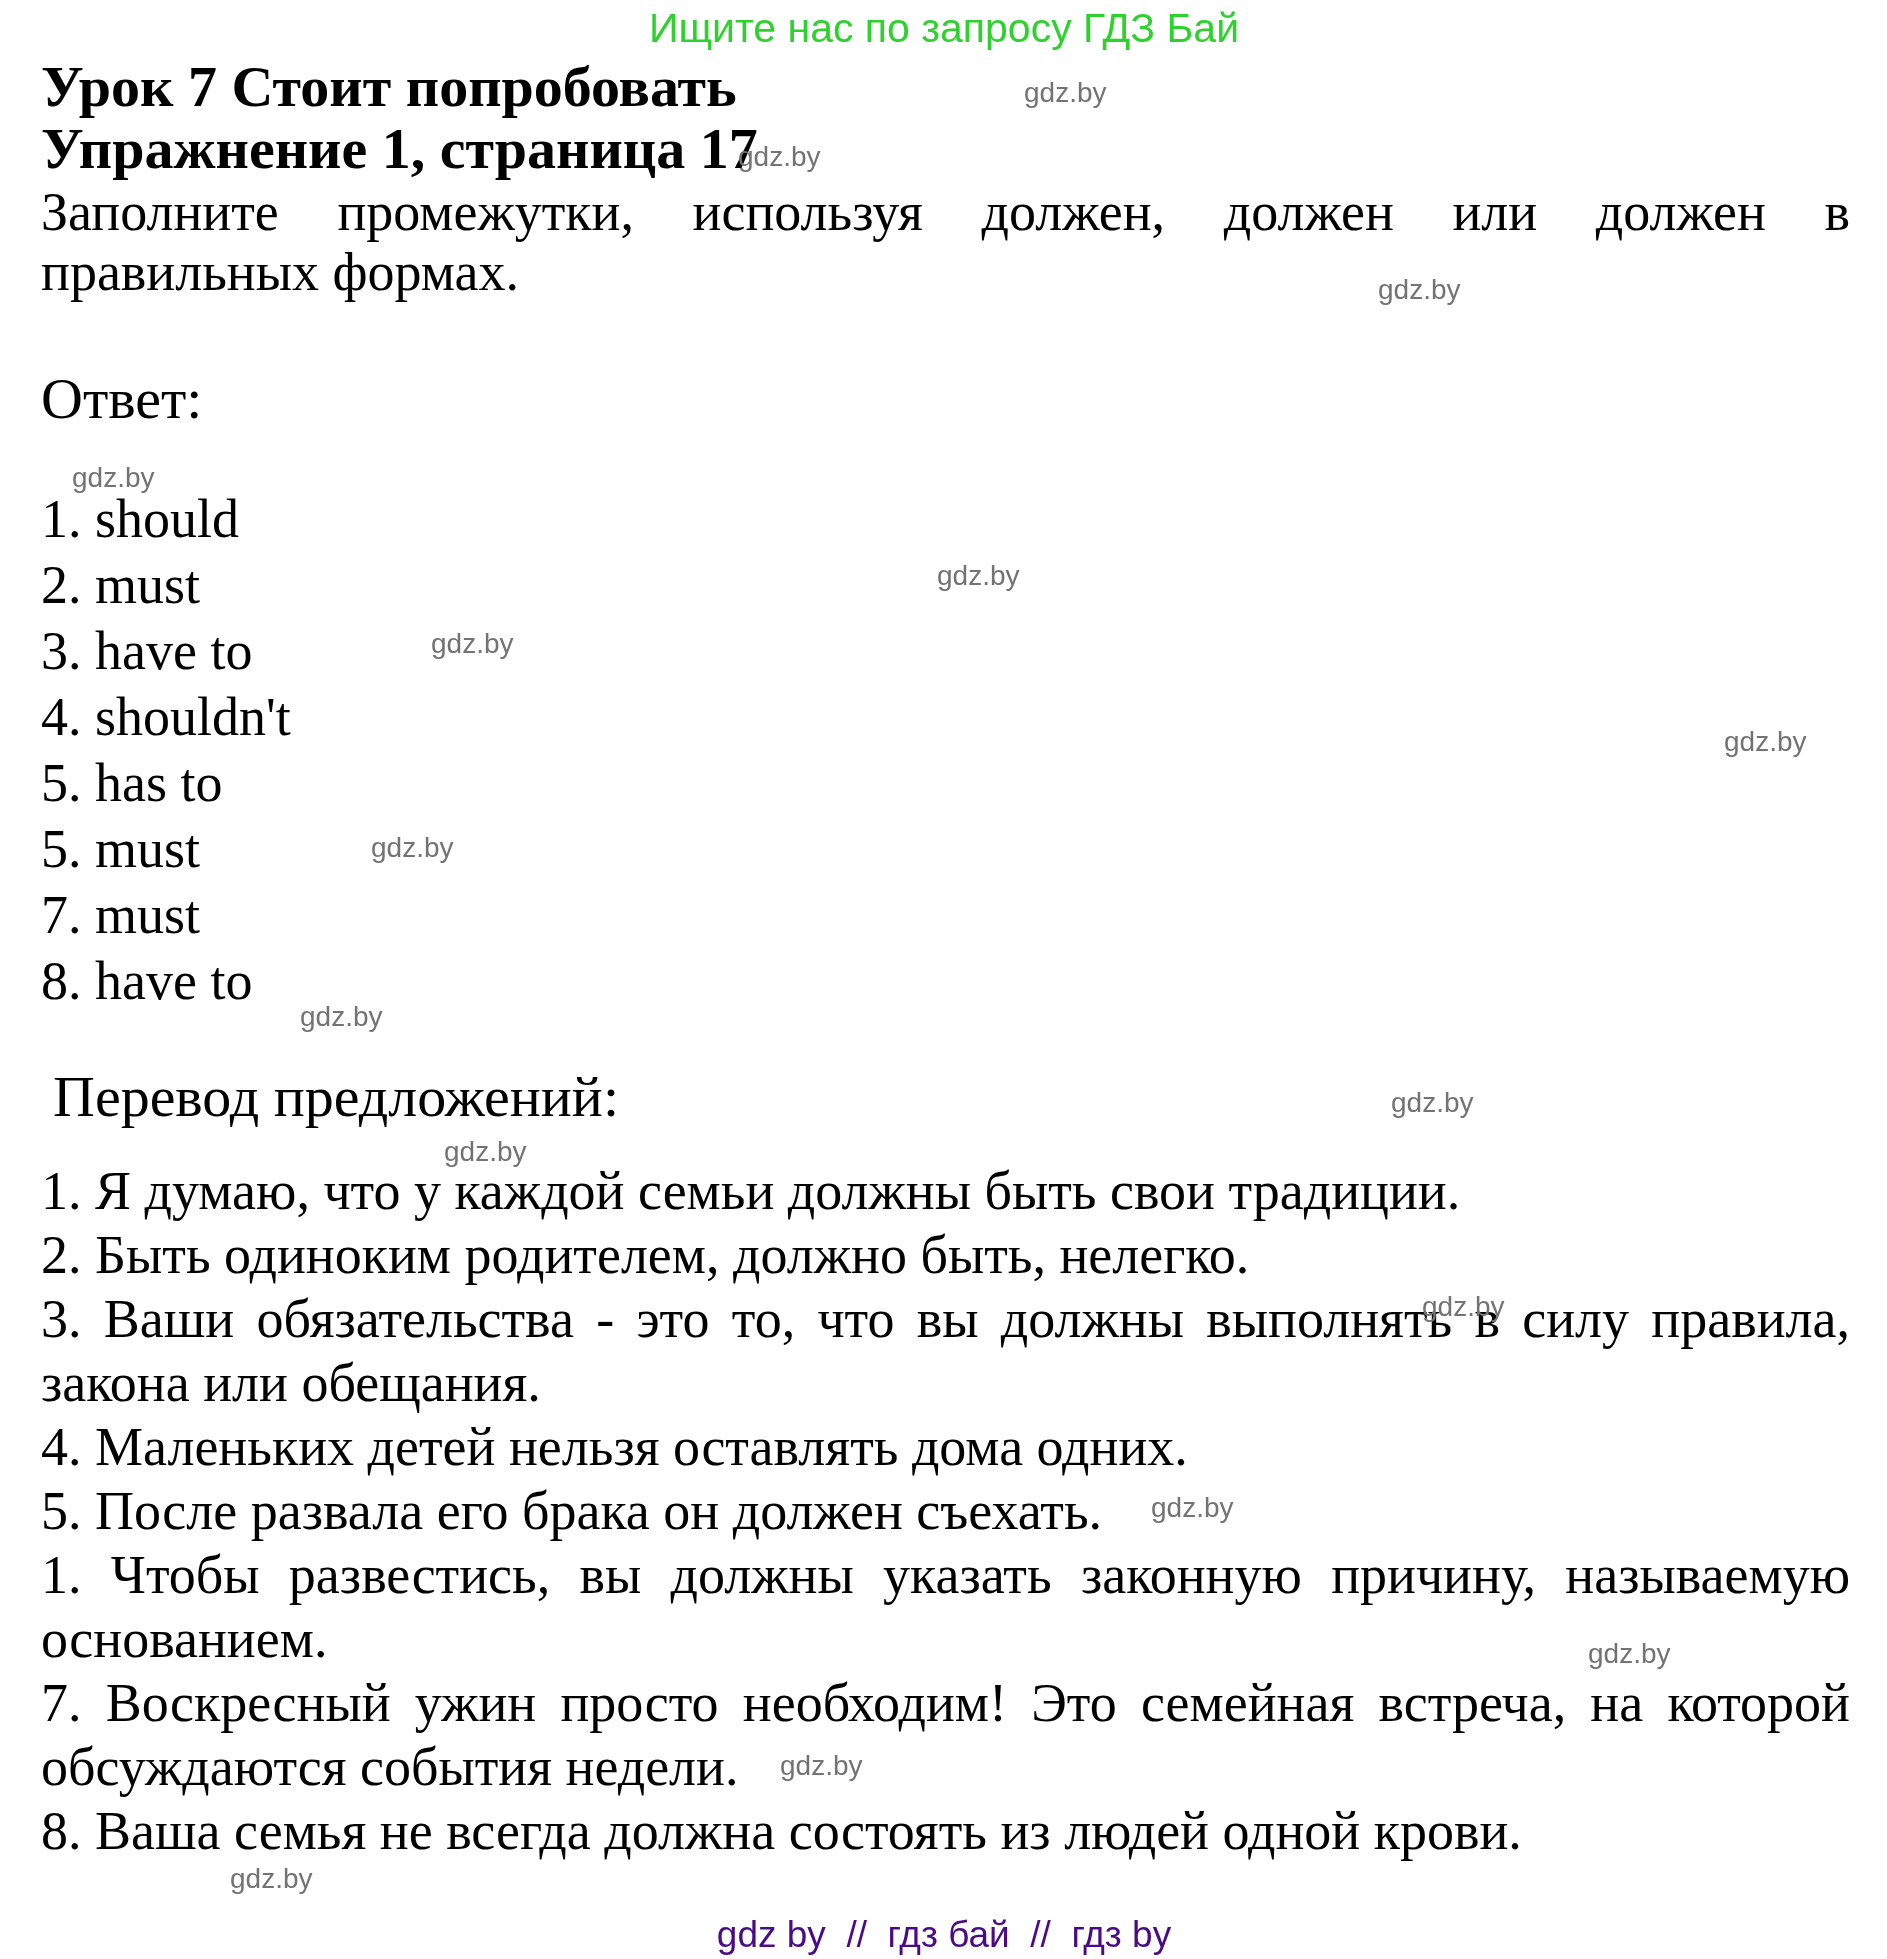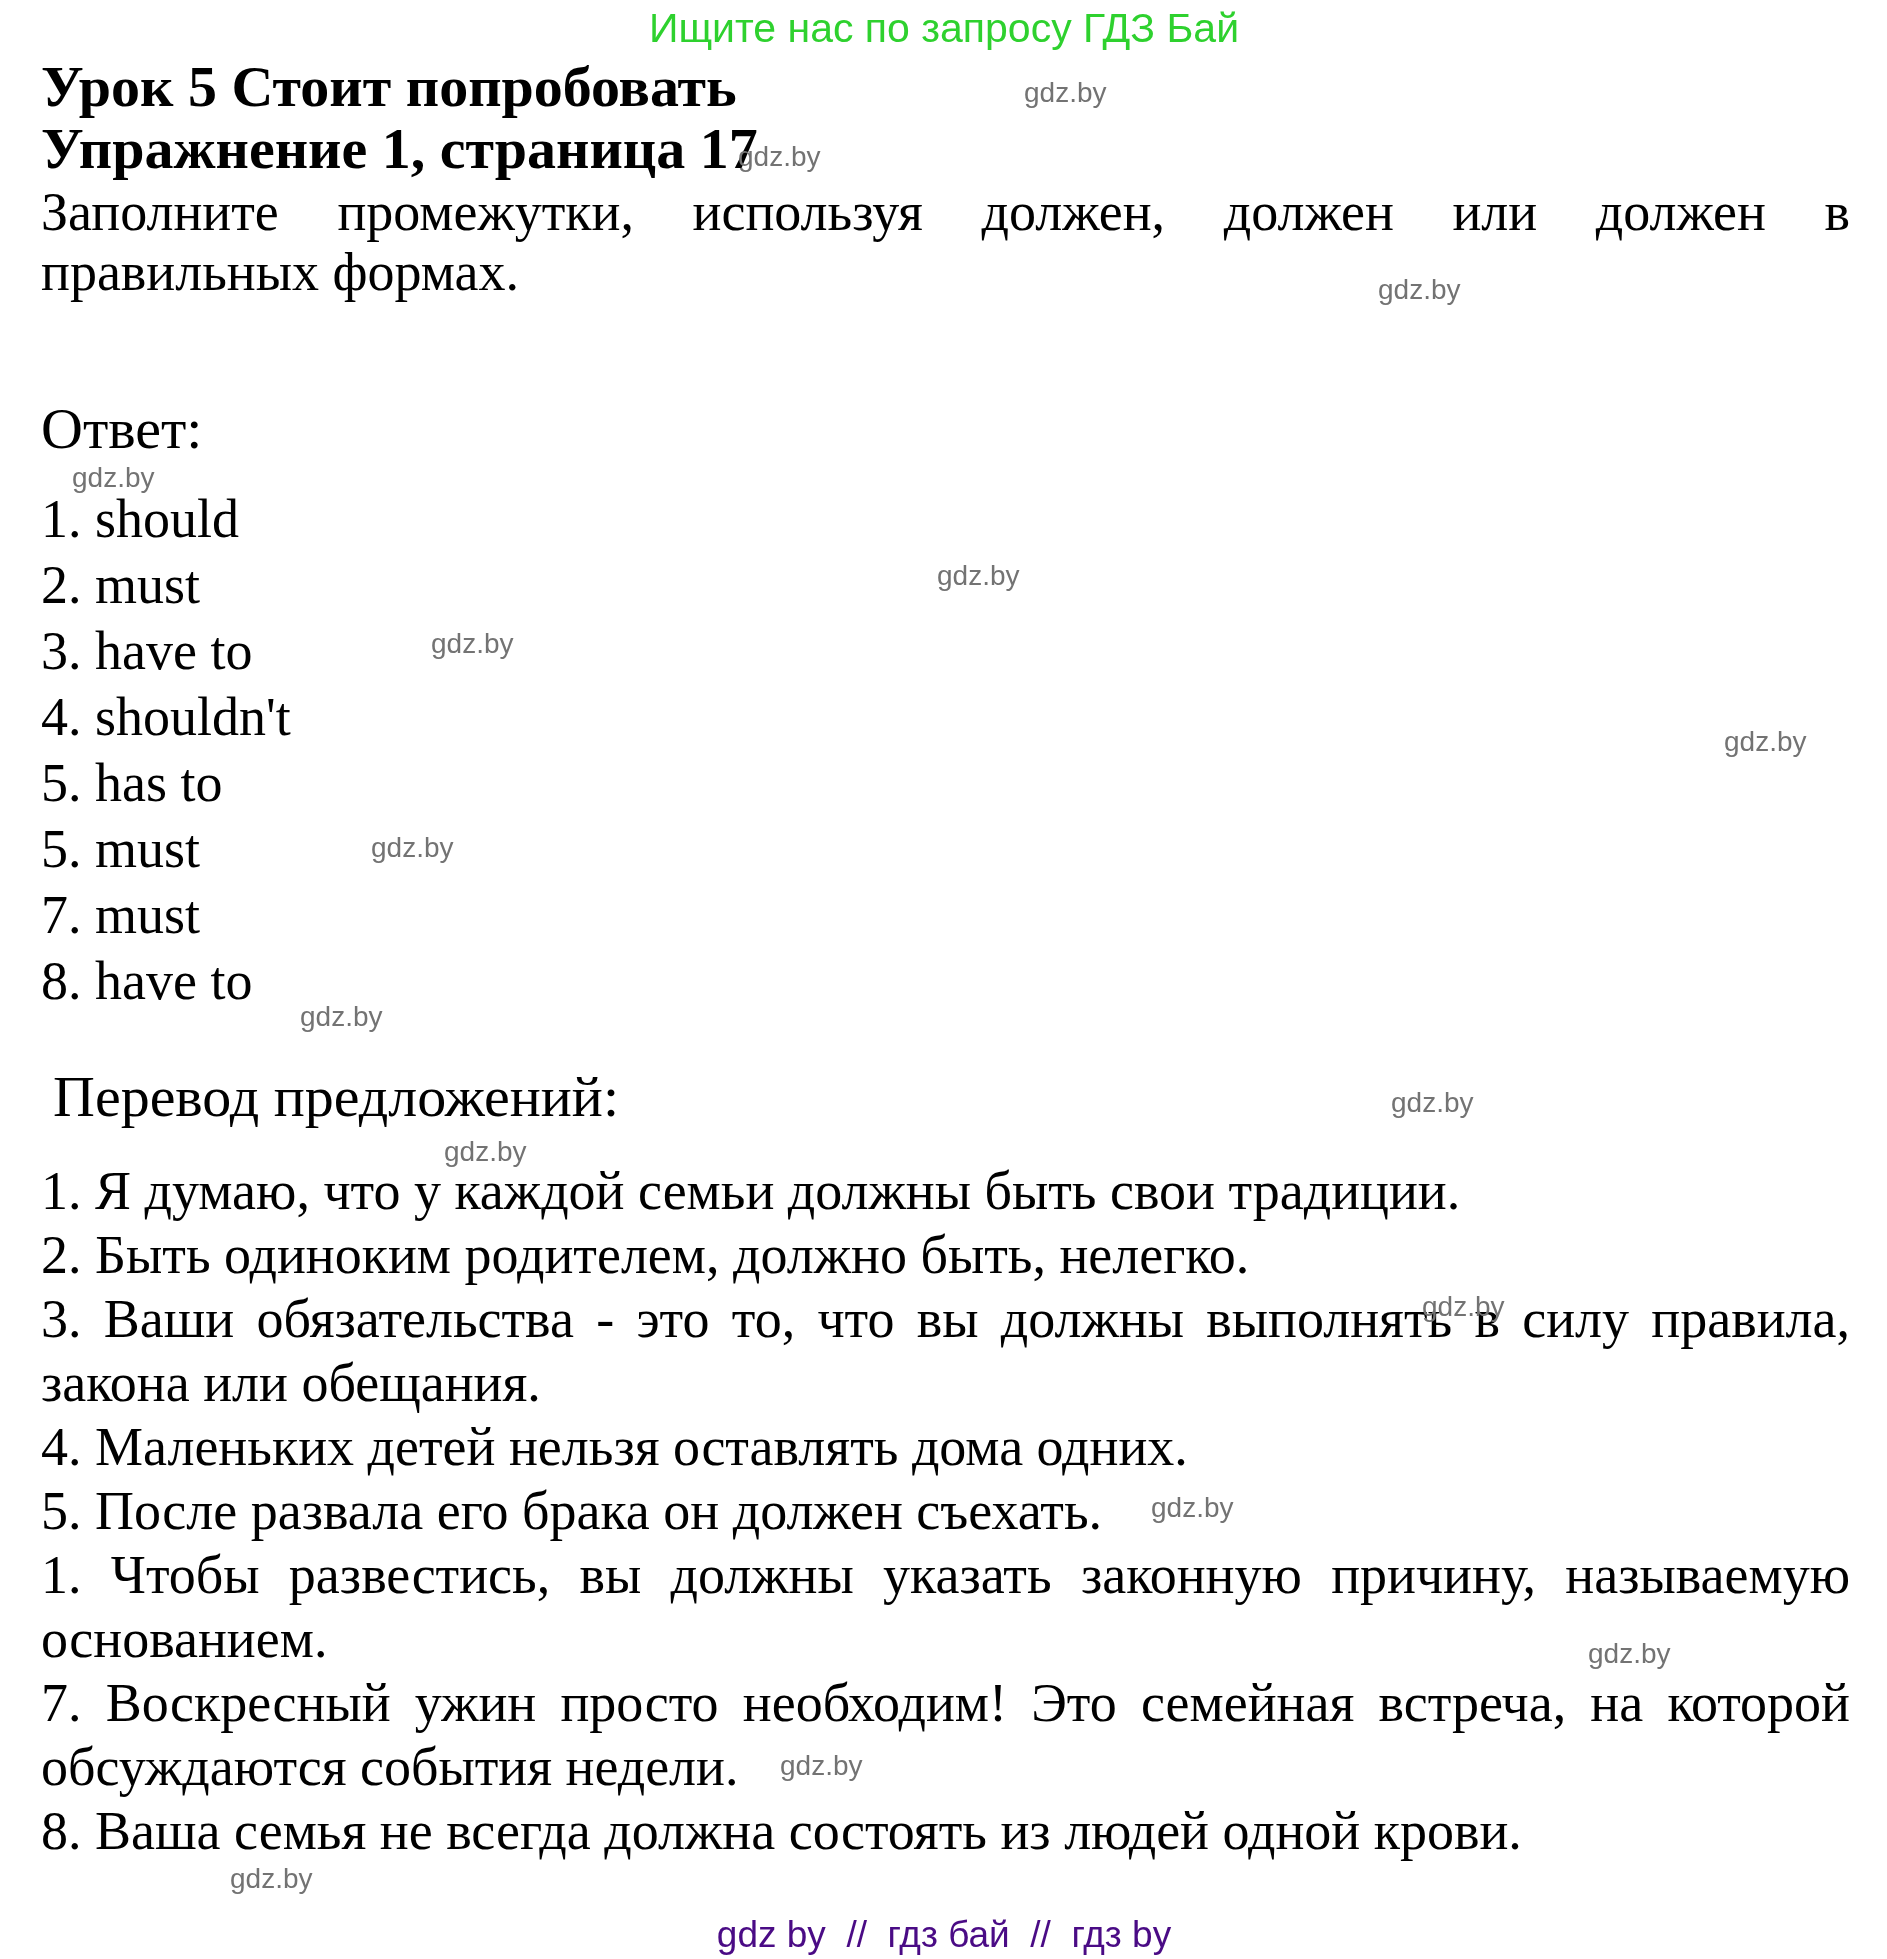--- a/index.html
+++ b/index.html
@@ -28,21 +28,21 @@
     font-weight: bold; font-size: 58px; line-height: 62px;
     white-space: nowrap;
   }
   .task {
     position: absolute; left: 41px; top: 182px; width: 1809px;
     font-size: 54px; line-height: 60px;
   }
   .jline { text-align: justify; text-align-last: justify; }
   .ans-heading {
     position: absolute; left: 41px; top: 366px;
-    font-size: 58px; line-height: 66px; margin-top: 30px;
+    font-size: 58px; line-height: 66px;
   }
   .answers {
     position: absolute; left: 41px; top: 486px;
     font-size: 54px; line-height: 66px;
   }
   .tr-heading {
     position: absolute; left: 41px; top: 1064px;
     font-size: 58px; line-height: 66px; margin-left: 12px;
   }
   .translations {
@@ -63,21 +63,21 @@
     font-size: 37px; line-height: 43px;
     color: #4a0b85;
     white-space: pre;
   }
 </style>
 </head>
 <body>
 
 <div class="banner">Ищите нас по запросу ГДЗ Бай</div>
 
-<div class="h1">Урок 5 Стоит попробовать</div>
+<div class="h1">Урок 7 Стоит попробовать</div>
 <div class="h2">Упражнение 1, страница 17</div>
 
 <div class="task">
   <div class="jline">Заполните промежутки, используя должен, должен или должен в</div>
   <div>правильных формах.</div>
 </div>
 
 <div class="ans-heading">Ответ:</div>
 
 <div class="answers">

